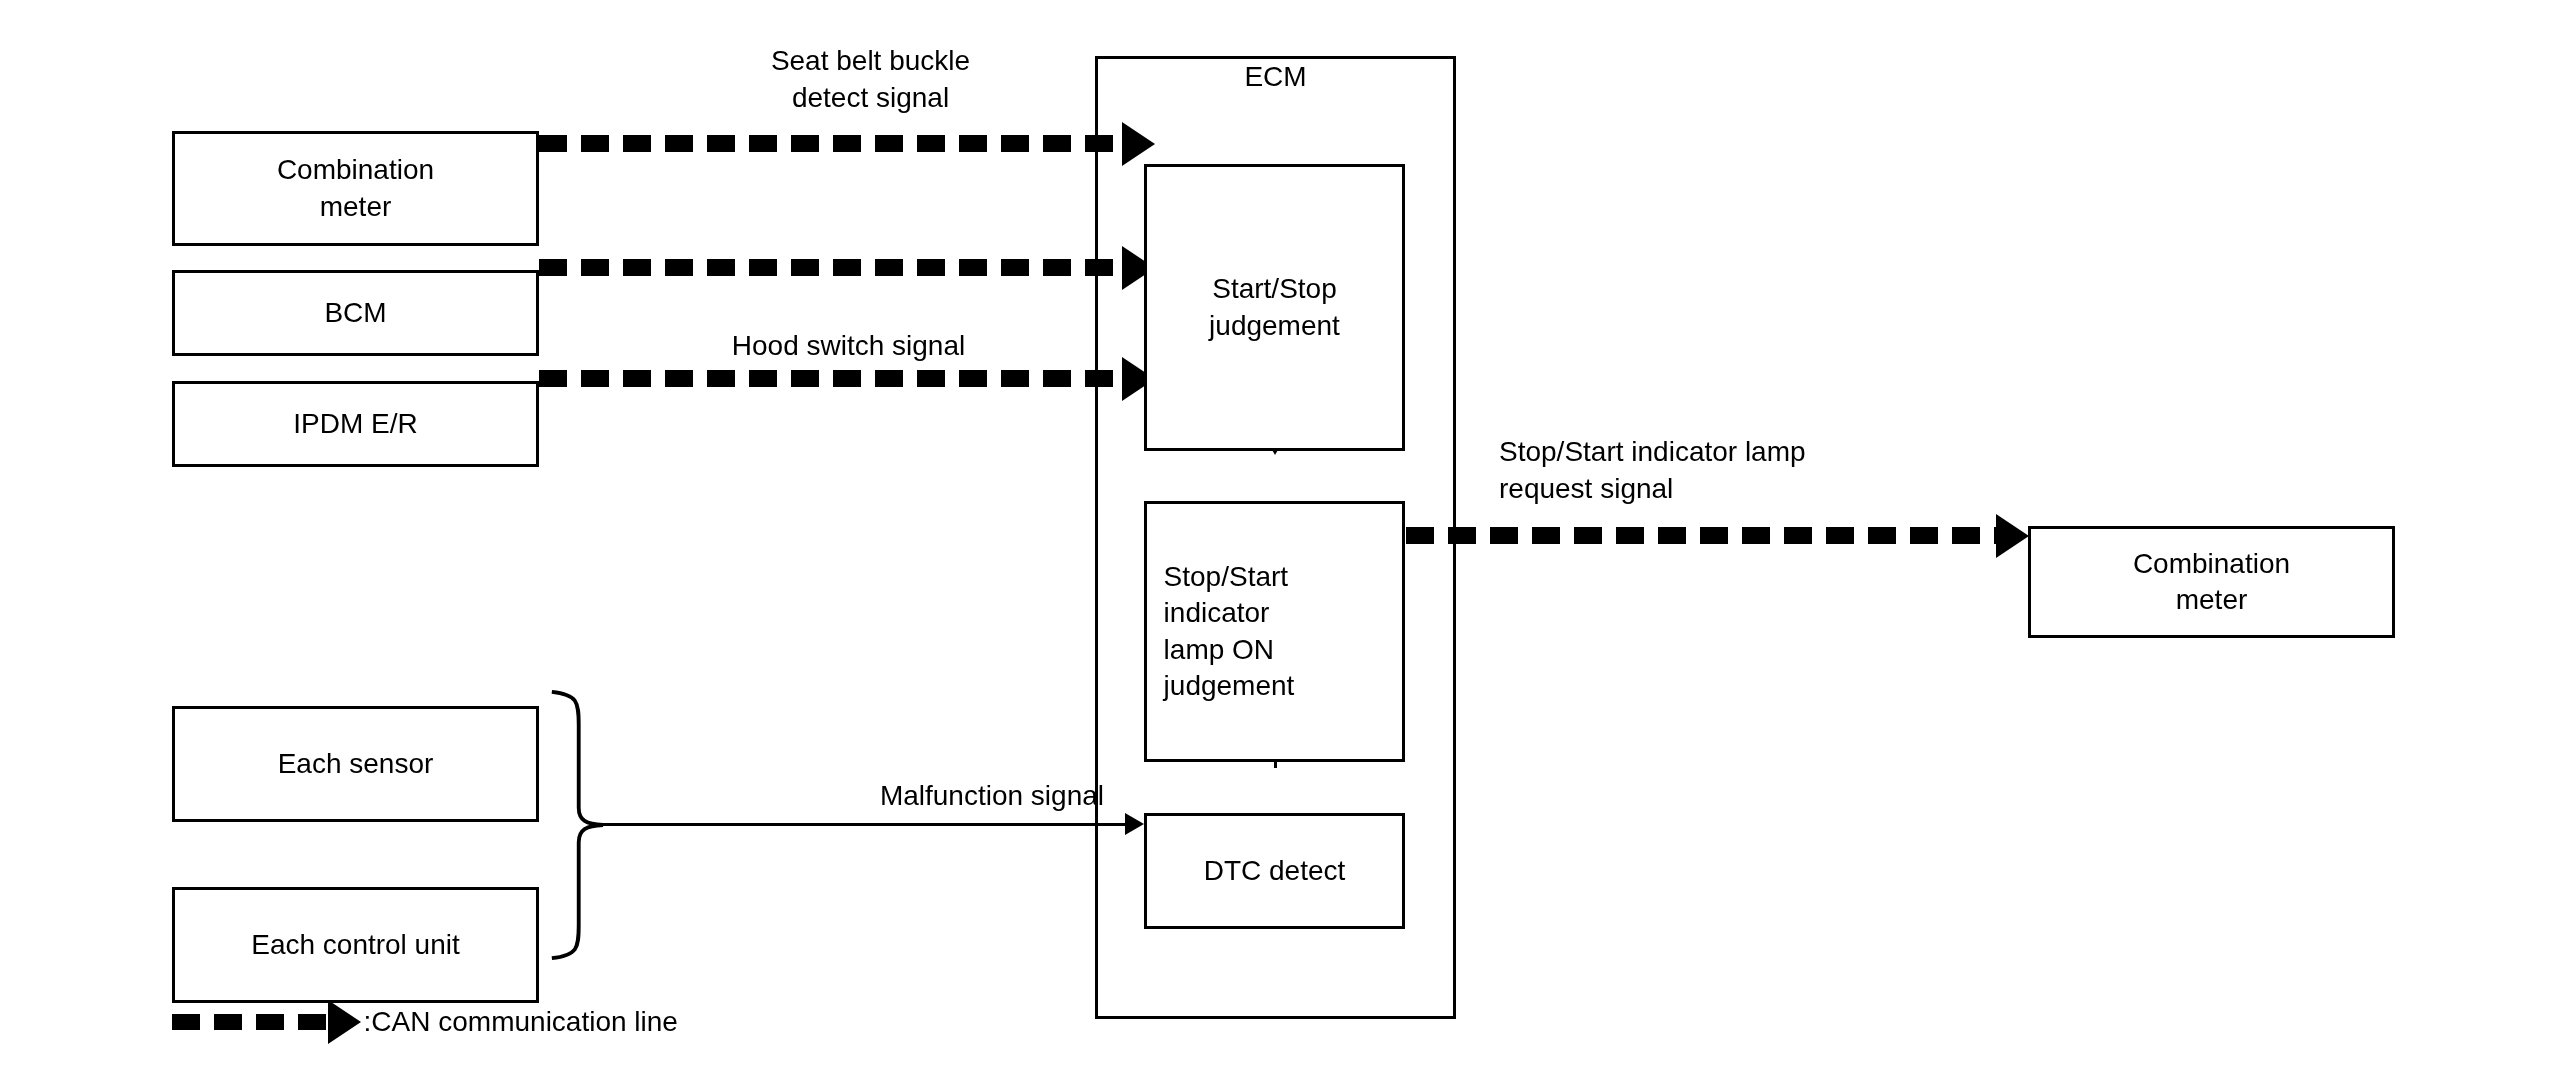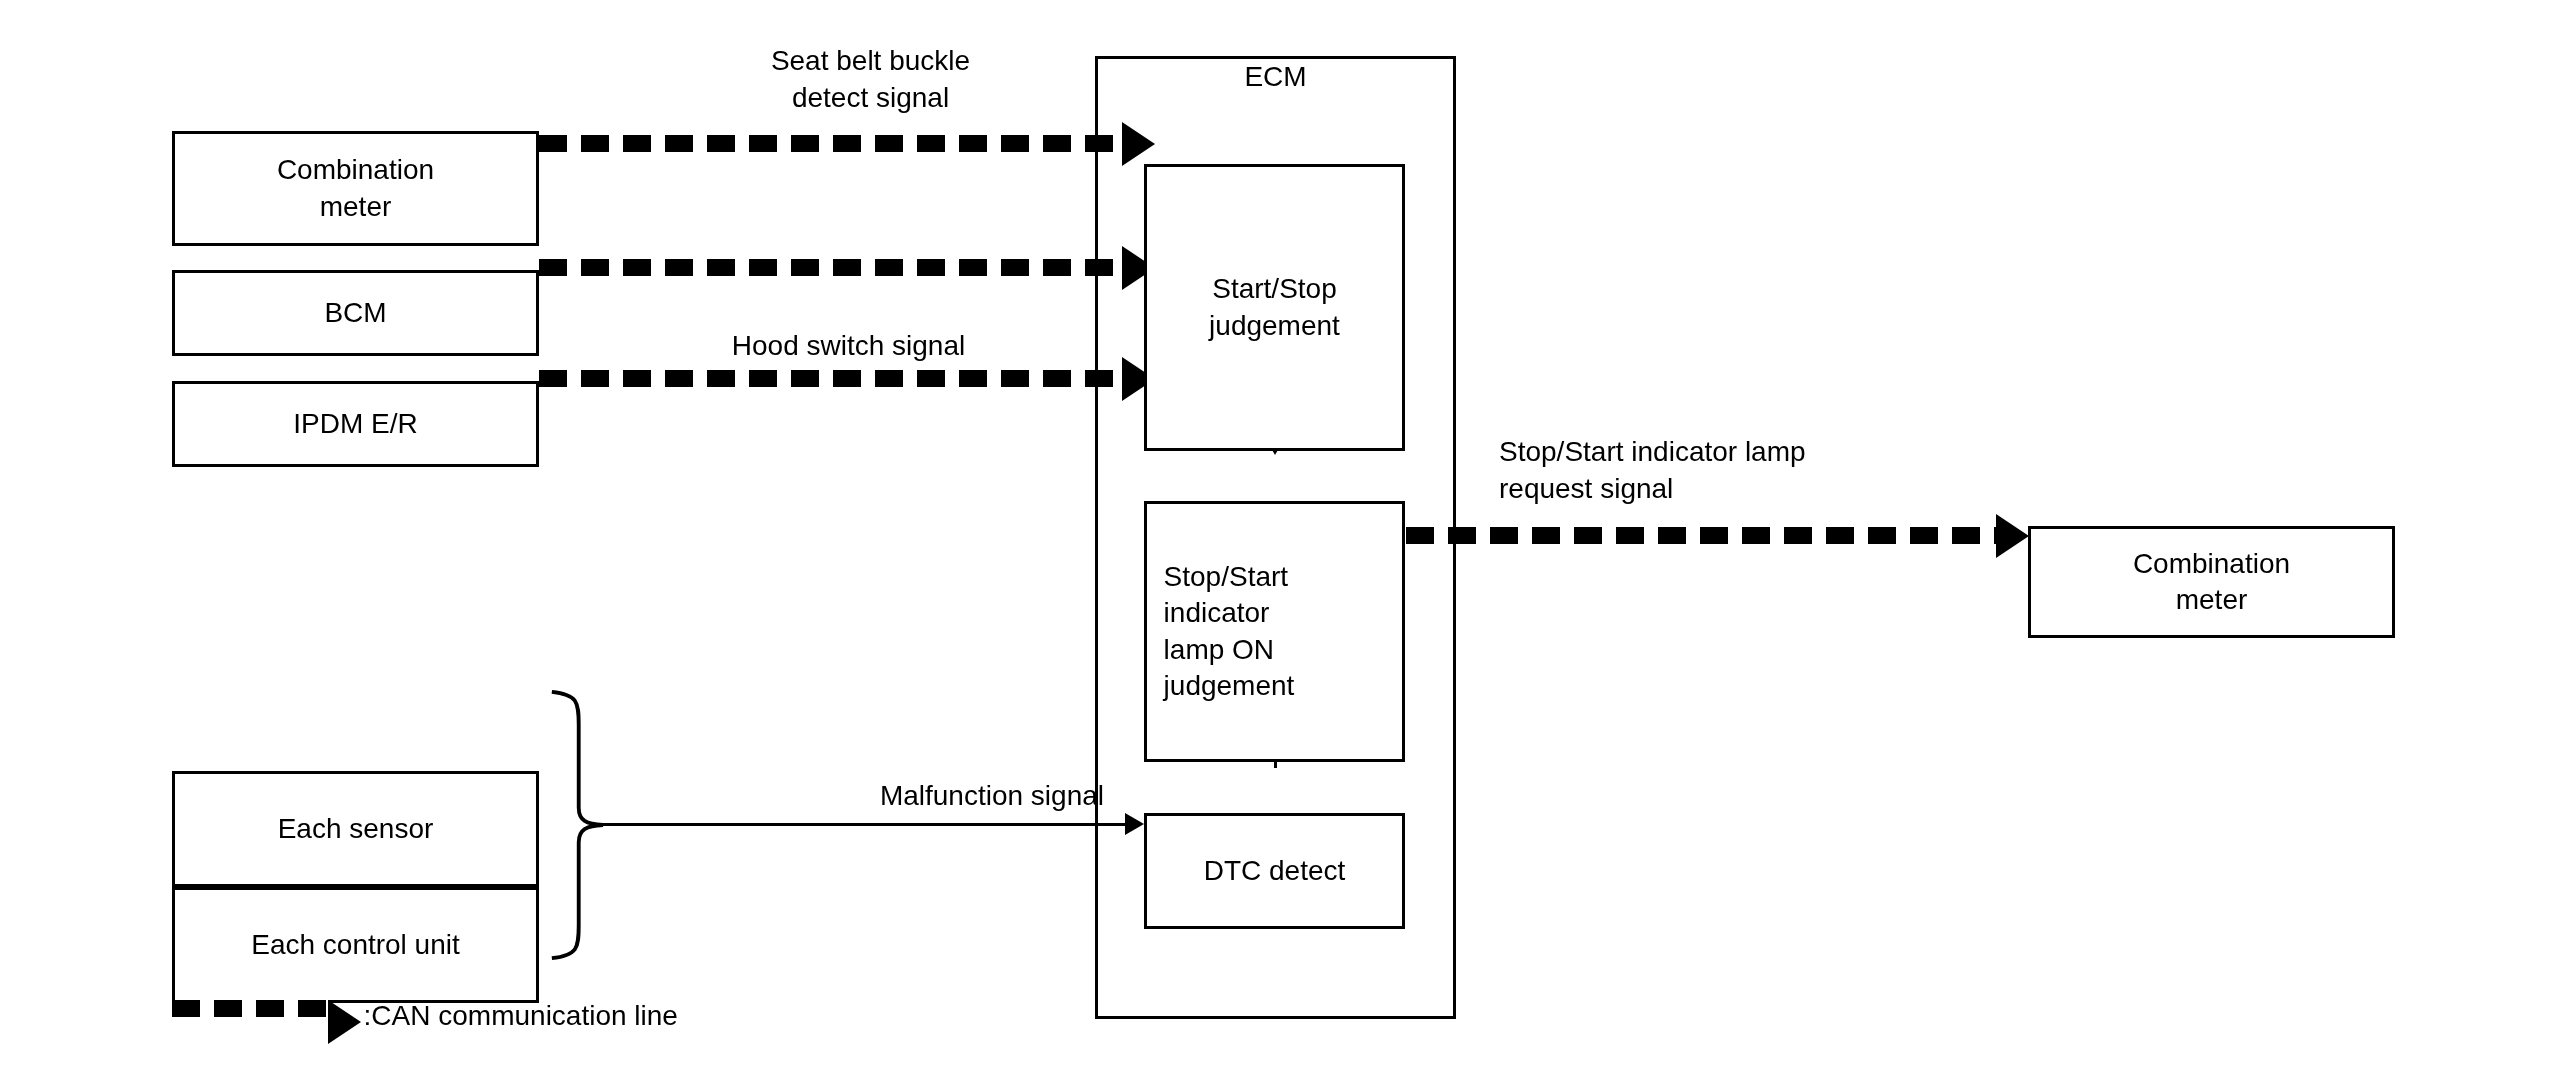--- a/index.html
+++ b/index.html
@@ -125,20 +125,21 @@
   
   .brace {
     position: absolute;
     z-index: 3;
   }
 
   
   .legend {
     position: absolute;
     display: flex;
+    align-items: center;
     z-index: 6;
   }
   .legend-can {
     position: relative;
     width: 156px;
     height: 16.6px;
     background:
       repeating-linear-gradient(
         to right,
         #000 0px, #000 28px,
@@ -215,21 +216,21 @@
   <div class="can" style="left:1406px; top:527px; width:590px;"></div>
   <div class="can-head" style="left:1996px; top:514px;"></div>
   <div class="label" style="left:1499px; top:434px; width:574px; text-align:left;">Stop/Start indicator lamp
 request signal</div>
 
   <div class="box" style="left:2028px; top:480px; width:367px; height:112px;">
     <span style="white-space:pre-line;">Combination
 meter</span>
   </div>
 
-  <div class="box" style="left:172px; top:725px; width:367px; height:116px;">
+  <div class="box" style="left:172px; top:660px; width:367px; height:116px;">
     <span>Each sensor</span>
   </div>
 
   <div class="box" style="left:172px; top:841px; width:367px; height:116px;">
     <span>Each control unit</span>
   </div>
 
   <svg class="brace" viewBox="0 0 100 430" width="64" height="274" style="left:548px; top:688px;" preserveAspectRatio="none">
     <path d="M 6 6 C 46 10, 48 22, 48 58 L 48 188 C 48 208, 60 214, 86 215
              C 60 216, 48 222, 48 242 L 48 372 C 48 408, 46 420, 6 424" fill="none" stroke="#000" stroke-width="6"></path>

